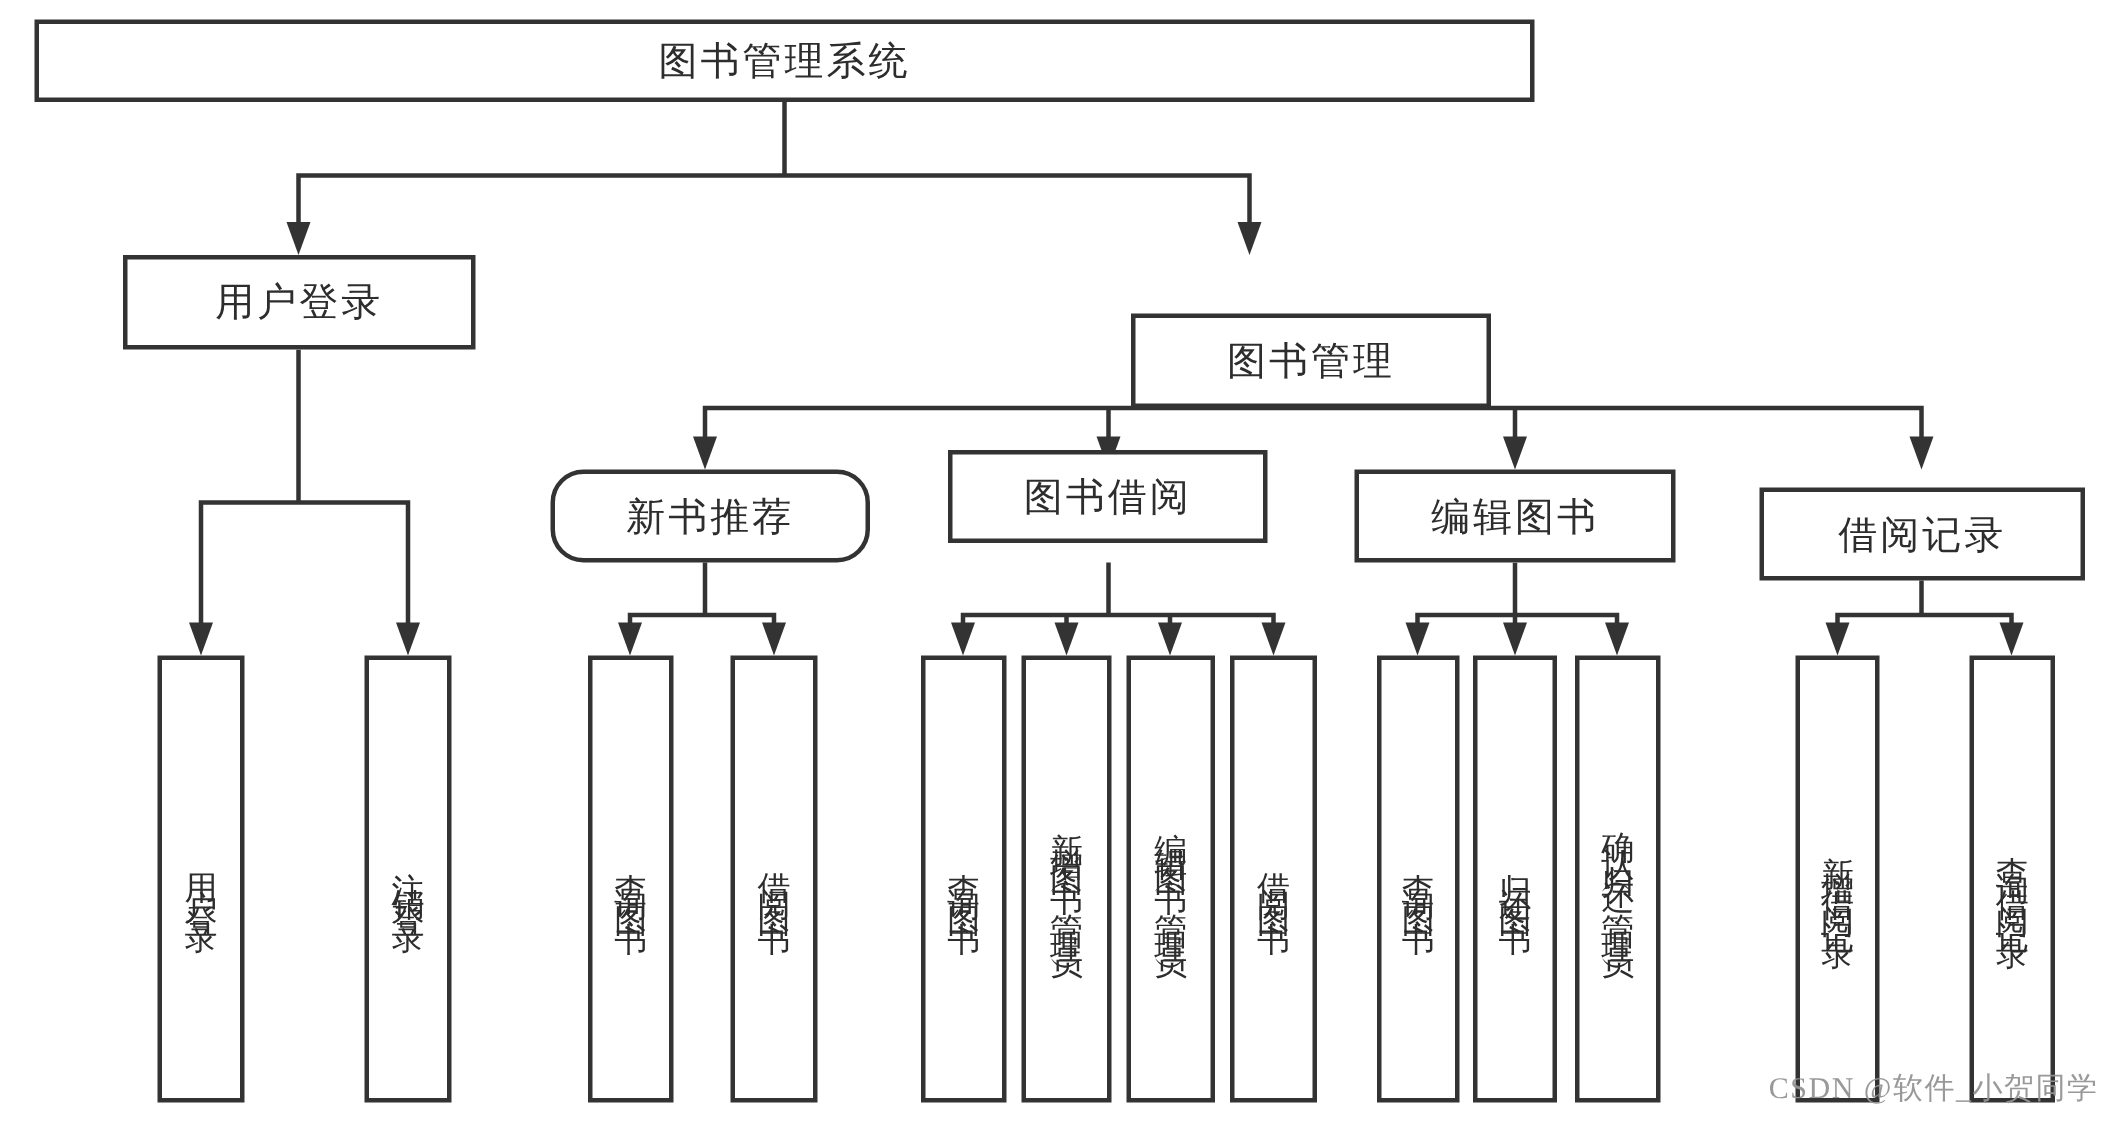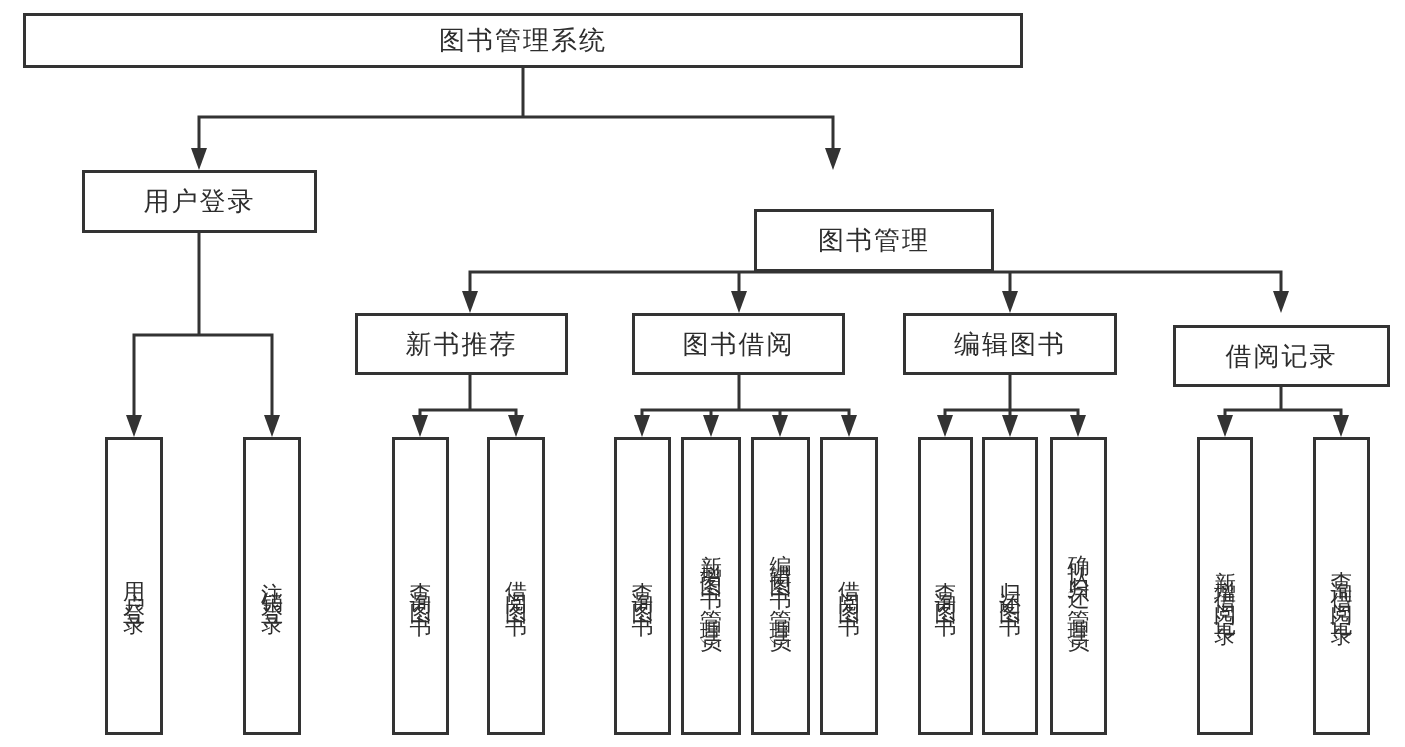--- a/index.html
+++ b/index.html
@@ -45,22 +45,22 @@
     font-size: 22px;
     letter-spacing: 11px;
     line-height: 1;
     white-space: nowrap;
     color: #2d2d2d;
   }
   
   .n-root   { left: 23px;  top: 13px;  width: 1000px; height: 55px; }
   .n-login  { left: 82px;  top: 170px; width: 235px;  height: 63px; }
   .n-mgmt   { left: 754px; top: 170px; width: 240px;  height: 63px; margin-top: 39px; }
-  .n-newrec { left: 355px; top: 313px; width: 213px;  height: 62px; }
-  .n-borrow { left: 632px; top: 313px; width: 213px;  height: 62px; }
+  .n-newrec { left: 367px; top: 313px; width: 213px;  height: 62px; border-radius: 22px; }
+  .n-borrow { left: 632px; top: 300px; width: 213px;  height: 62px; }
   .n-curr   { left: 903px; top: 313px; width: 214px;  height: 62px; }
   .n-record { left: 1173px;top: 325px; width: 217px;  height: 62px; }
   .leaf { top: 437px; height: 298px; }
   .l-1  { left: 105px;  width: 58px; }
   .l-2  { left: 243px;  width: 58px; }
   .l-3  { left: 392px;  width: 57px; }
   .l-4  { left: 487px;  width: 58px; }
   .l-5  { left: 614px;  width: 57px; }
   .l-6  { left: 681px;  width: 60px; }
   .l-7  { left: 751px;  width: 59px; }
@@ -190,14 +190,15 @@
     <span class="vlabel">确认归还（管理员）</span>
   </div>
 
   <div class="box leaf l-12">
     <span class="vlabel">新增借阅记录</span>
   </div>
   <div class="box leaf l-13">
     <span class="vlabel">查询借阅记录</span>
   </div>
 
+  <div class="watermark">CSDN @软件_小贺同学</div>
 
 </div>
 
 </body></html>

